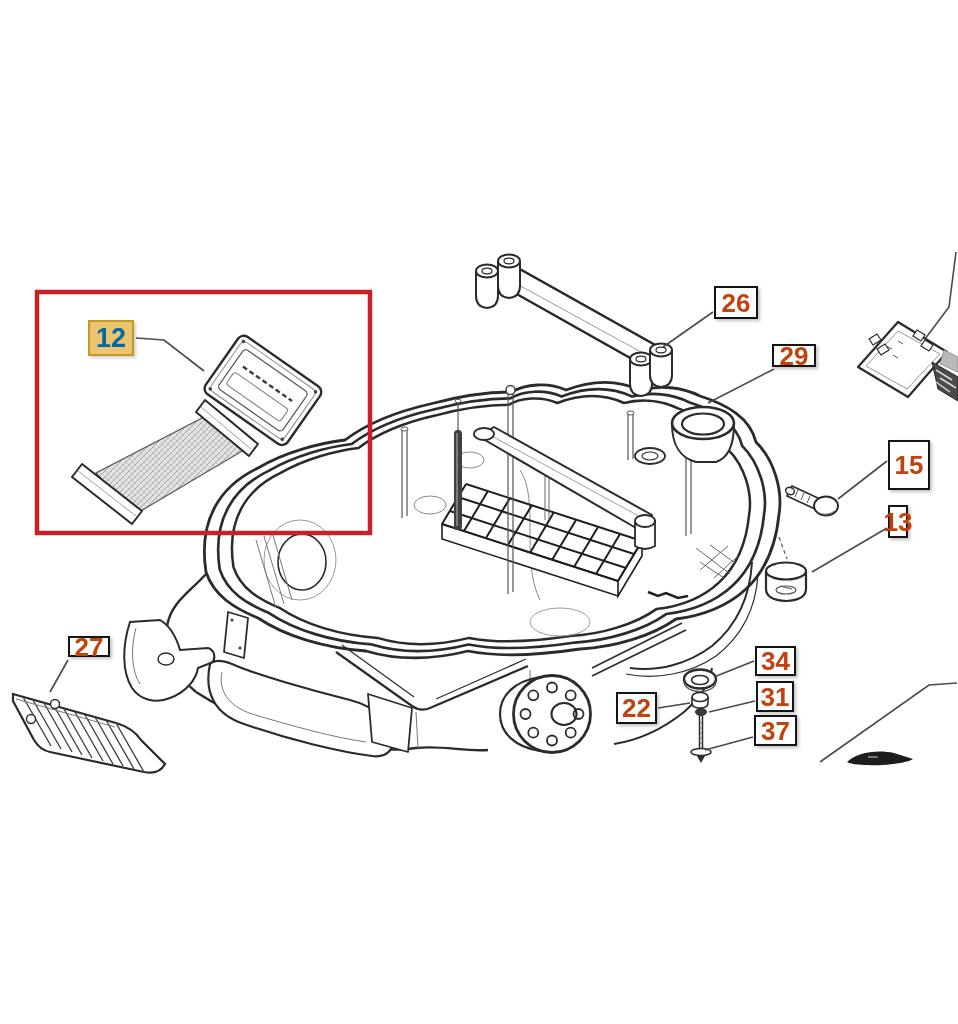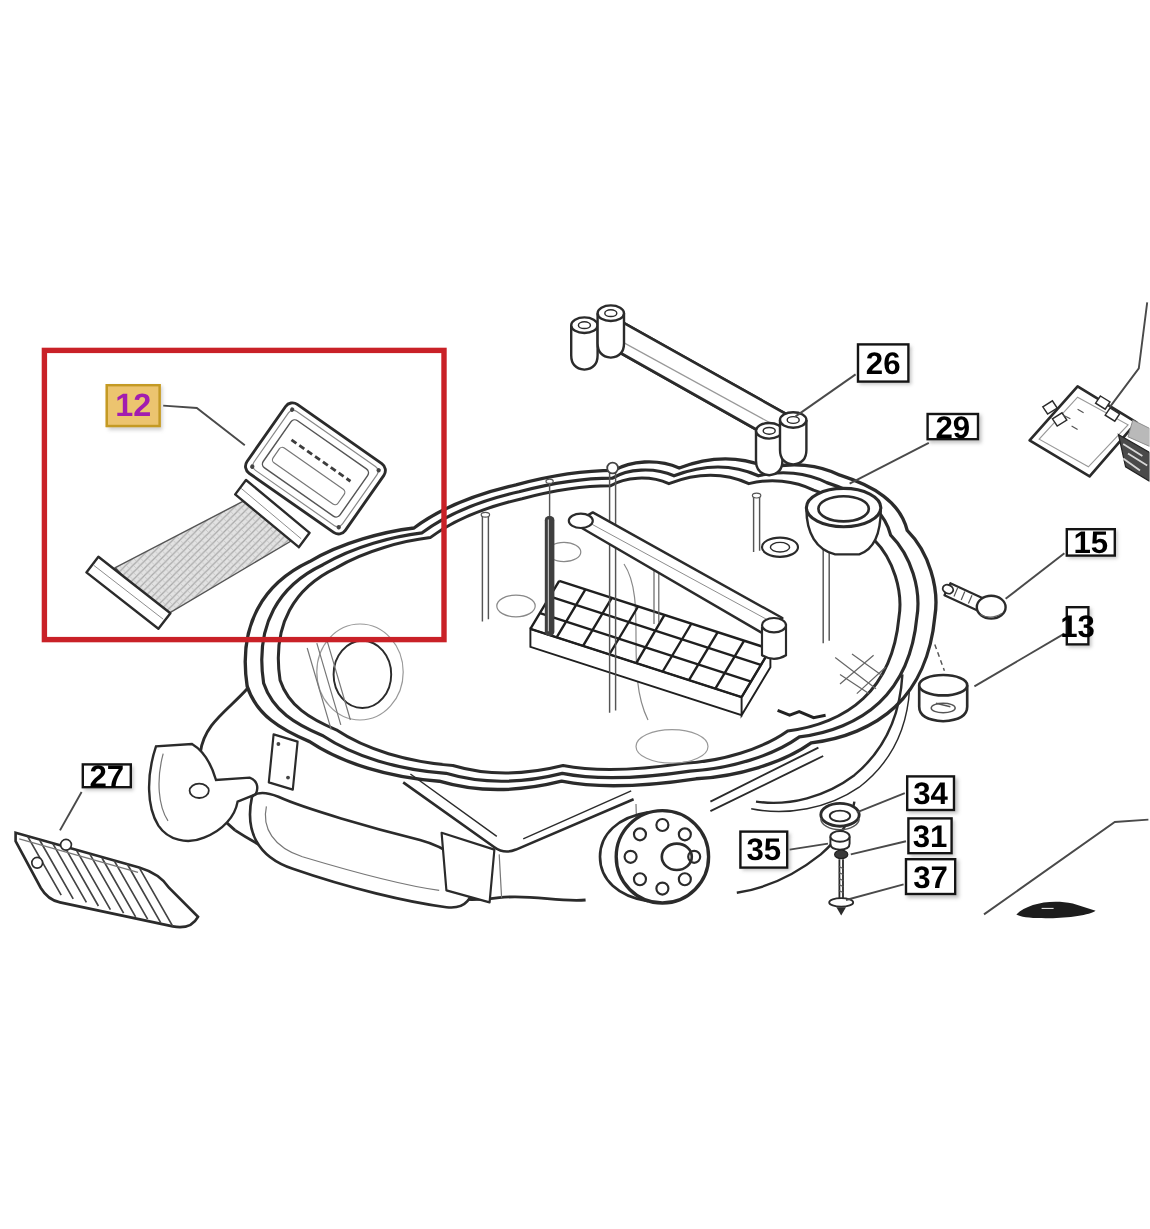--- a/index.html
+++ b/index.html
@@ -2,27 +2,27 @@
 <html><head>
 <meta charset="utf-8">
 <style>
   html,body{margin:0;padding:0;background:#ffffff;}
   .stage{position:relative;width:958px;height:1024px;background:#ffffff;overflow:hidden;
          font-family:"Liberation Sans", sans-serif;}
   .stage svg{position:absolute;left:0;top:0;}
   .callout{
     position:absolute;
     display:flex;align-items:center;justify-content:center;
-    background:#ffffff;border:2px solid #141414;color:#000000;
+    background:#ffffff;border:2px solid #141414;color:#c2410c;
     font-weight:bold;font-size:26px;line-height:1;
     box-shadow:2px 2px 3px rgba(120,120,120,.45);
     cursor:pointer;box-sizing:border-box;
   }
   .callout.yellow{
-    background:#ecc46f;border:2px solid #c49a24;color:#a21caf;
+    background:#ecc46f;border:2px solid #c49a24;color:#0369a1;
     box-shadow:2px 2px 3px rgba(120,120,120,.35);
   }
 </style>
 </head>
 <body>
 
 <div class="stage">
 
 <svg width="958" height="1024" viewBox="0 0 958 1024">
   <defs>
@@ -265,27 +265,27 @@
 
   <rect x="37" y="292" width="333" height="241" fill="none" stroke="#c92127" stroke-width="4.5"></rect>
 </svg>
 
 <div class="callout yellow" style="left:88px;top:320px;width:46px;height:36px;font-size:27px;">12</div>
 
 <div class="callout" style="left:714px;top:286px;width:44px;height:33px;">26</div>
 
 <div class="callout" style="left:772px;top:344px;width:44px;height:23px;">29</div>
 
-<div class="callout" style="left:888px;top:440px;width:42px;height:24px;text-align:center;">15</div>
+<div class="callout" style="left:888px;top:440px;width:42px;height:50px;text-align:center;">15</div>
 
 <div class="callout" style="left:888px;top:505px;width:20px;height:33px;text-align:center;">13</div>
 
 <div class="callout" style="left:68px;top:636px;width:42px;height:21px;">27</div>
 
 <div class="callout" style="left:755px;top:646px;width:41px;height:30px;">34</div>
 
-<div class="callout" style="left:616px;top:692px;width:41px;height:32px;">35</div>
+<div class="callout" style="left:616px;top:692px;width:41px;height:32px;">22</div>
 
 <div class="callout" style="left:756px;top:681px;width:38px;height:31px;">31</div>
 
 <div class="callout" style="left:754px;top:715px;width:43px;height:31px;">37</div>
 
 </div>
 
 </body></html>

